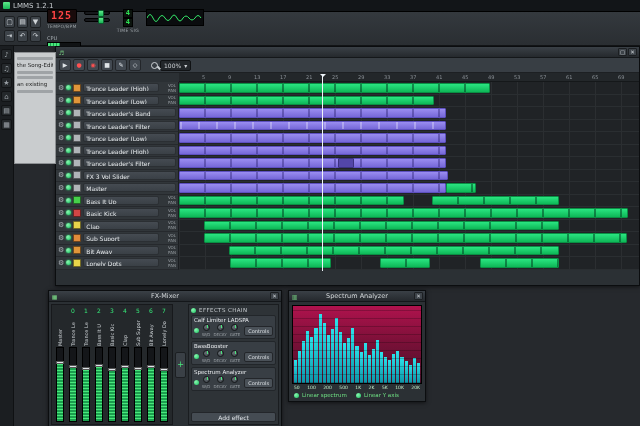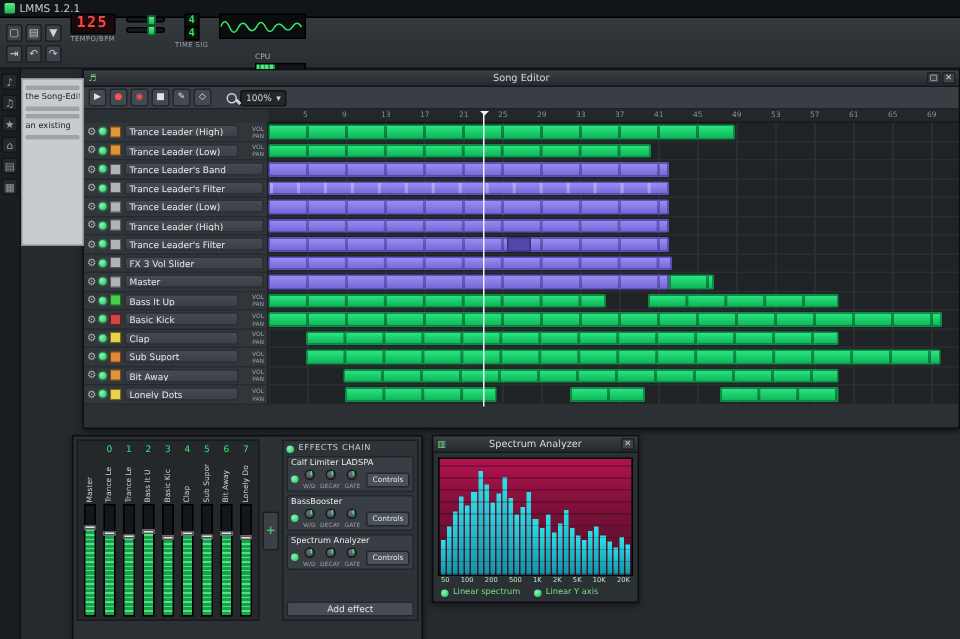--- a/index.html
+++ b/index.html
@@ -11,21 +11,21 @@
     gap:3px; padding:0 3px; border-bottom:1px solid #000; }
   .app-icon { width:7px; height:7px; background:linear-gradient(#5ee98a,#18b456); border-radius:1px; }
   .app-title { font-size:7px; color:#c9ced2; }
 
   
   .toolbar { height:34px; background:linear-gradient(#34393e,#2a2e32);
     border-bottom:1px solid #121416; display:flex; gap:6px; padding:2px 4px; align-items:center; }
   .tb-grid { display:grid; grid-template-columns:repeat(3,11px); grid-auto-rows:12px; gap:2px; }
   .tb-btn { background:#3d4349; border:1px solid #1c1f22; border-radius:2px; color:#cfd4d8;
     font-size:7px; line-height:10px; text-align:center; cursor:pointer; }
-  .tb-main { display:flex; flex-direction:column; gap:2px;align-items:flex-end; }
+  .tb-main { display:flex; flex-direction:column; gap:2px; }
   .tb-row { display:flex; gap:7px; align-items:flex-start; }
   .lcd { background:#190b0b; border:1px solid #000; border-radius:1px; padding:0 3px;
     font-family:"DejaVu Sans Mono", monospace; font-weight:bold; font-size:10px;
     color:#ff4444; letter-spacing:1px; line-height:12px; }
   .lcd.green { background:#0b130d; color:#2fe455; }
   .micro-label { font-size:4.5px; color:#9aa0a5; text-align:center; margin-top:1px; letter-spacing:.3px; }
   .sliders { display:flex; flex-direction:column; gap:3px; padding-top:2px; }
   .slider { width:26px; height:4px; background:#17191c; border:1px solid #000; position:relative; border-radius:2px; }
   .slider .handle { position:absolute; top:-2px; left:55%; width:6px; height:7px;
     background:linear-gradient(#5ee98a,#18b456); border:1px solid #0a5c2c; border-radius:1px; }
@@ -222,21 +222,20 @@
         <div class="panel-line">the Song-Editor,</div>
         <div class="panel-bar"></div>
         <div class="panel-bar"></div>
         <div class="panel-line">an existing</div>
         <div class="panel-bar"></div>
       </div>
 
     <div class="win" id="song-editor">
       <div class="win-titlebar">
         <div class="win-icon">♬</div>
-        <span class="win-title">Song Editor</span>
         <div class="win-btns">
           <div class="win-btn">▢</div>
           <div class="win-btn">✕</div>
         </div>
       </div>
       <div class="se-toolbar">
         <div id="se-buttons" style="display:flex;gap:2px;">
             <div class="se-btn">▶</div>
             <div class="se-btn rec">●</div>
             <div class="se-btn rec">◉</div>
@@ -474,20 +473,27 @@
               <div class="seg seg-g" style="left: 65.4%; width: 17.3%;"></div>
             </div>
           </div>
         </div>
       <div class="se-overlay">
           <div class="playhead"></div>
         </div>
     </div>
 
     <div class="win" id="fx-mixer">
+      <div class="win-titlebar">
+        <div class="win-icon">▦</div>
+        <span class="win-title">FX-Mixer</span>
+        <div class="win-btns">
+            <div class="win-btn">✕</div>
+          </div>
+      </div>
       <div class="fx-content">
         <div class="strips">
             <div class="strip">
               <div class="strip-num"></div>
               <div class="strip-name">Master</div>
               <div class="fader">
                 <div class="fader-fill" style="height: 78%;"></div>
                 <div class="fader-handle" style="bottom: 78%;"></div>
               </div>
             </div>

